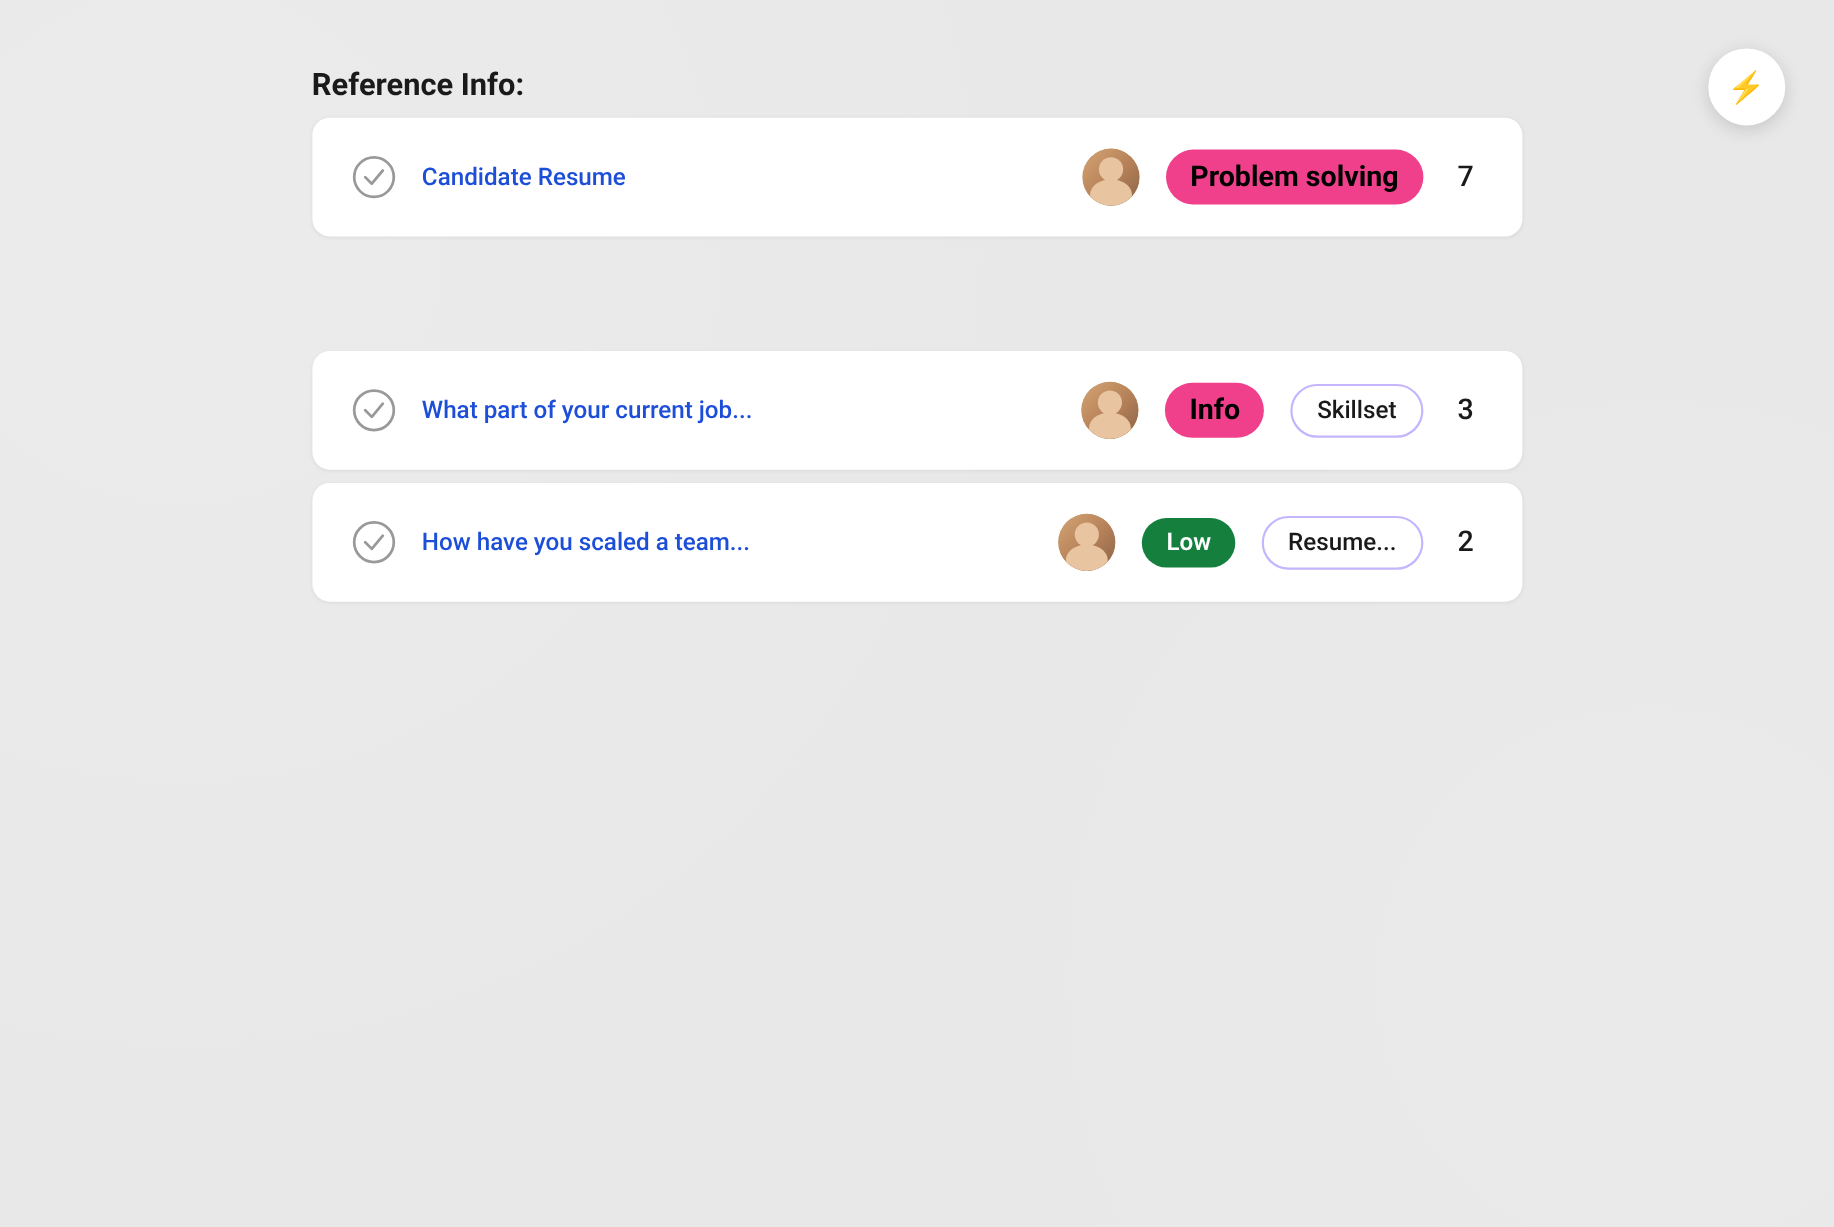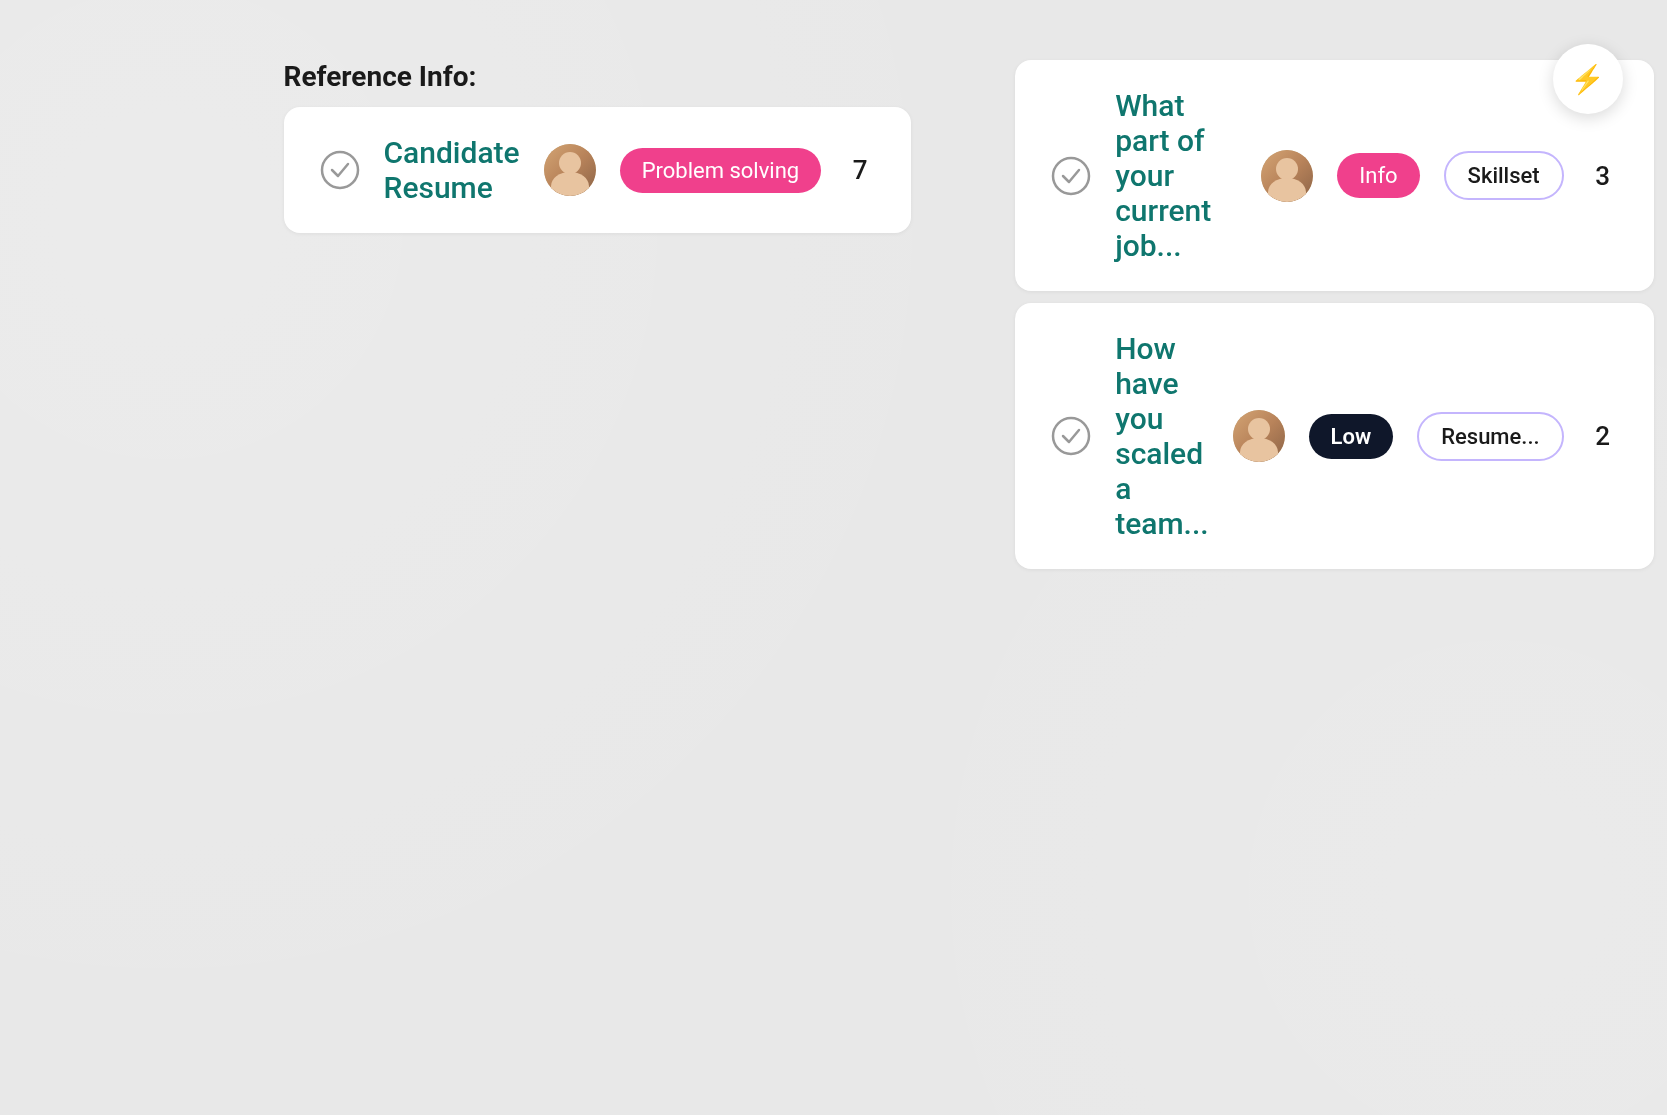--- a/index.html
+++ b/index.html
@@ -19,21 +19,21 @@
       padding: 60px 120px;
       position: relative;
       background-image: radial-gradient(circle at 10% 20%, rgba(255,255,255,0.15) 0%, transparent 50%),
                         radial-gradient(circle at 90% 80%, rgba(255,255,255,0.1) 0%, transparent 40%);
     }
 
     .main-content {
       width: 100%;
       max-width: 1100px;
       display: flex;
-      flex-direction: row;
+      flex-direction: column;
       gap: 52px;
     }
 
     .section-label {
       font-size: 28px;
       font-weight: 700;
       color: #1a1a1a;
       margin-bottom: 14px;
     }
 
@@ -52,23 +52,23 @@
       height: 40px;
       flex-shrink: 0;
     }
 
     .check-icon svg {
       width: 40px;
       height: 40px;
     }
 
     .card-title {
-      font-size: 30px;
+      font-size: 22px;
       font-weight: 500;
-      color: #0f766e;
+      color: #1d4ed8;
       flex: 1;
     }
 
     .card-title-blurred {
       flex: 1;
       height: 20px;
       background: #d8d8d8;
       border-radius: 10px;
       max-width: 380px;
     }
@@ -122,30 +122,30 @@
     .avatar-green {
       width: 52px;
       height: 52px;
       border-radius: 50%;
       background: #3d8c6e;
       flex-shrink: 0;
     }
 
     .badge-pink {
       background: #f0408c;
-      color: #ffffff;
-      font-size: 22px;
-      font-weight: 400;
+      color: #000000;
+      font-size: 26px;
+      font-weight: 700;
       padding: 10px 22px;
       border-radius: 30px;
       white-space: nowrap;
     }
 
     .badge-green {
-      background: #0f172a;
+      background: #15803d;
       color: #ffffff;
       font-size: 22px;
       font-weight: 600;
       padding: 10px 22px;
       border-radius: 30px;
       white-space: nowrap;
     }
 
     .badge-outline {
       background: #ffffff;

